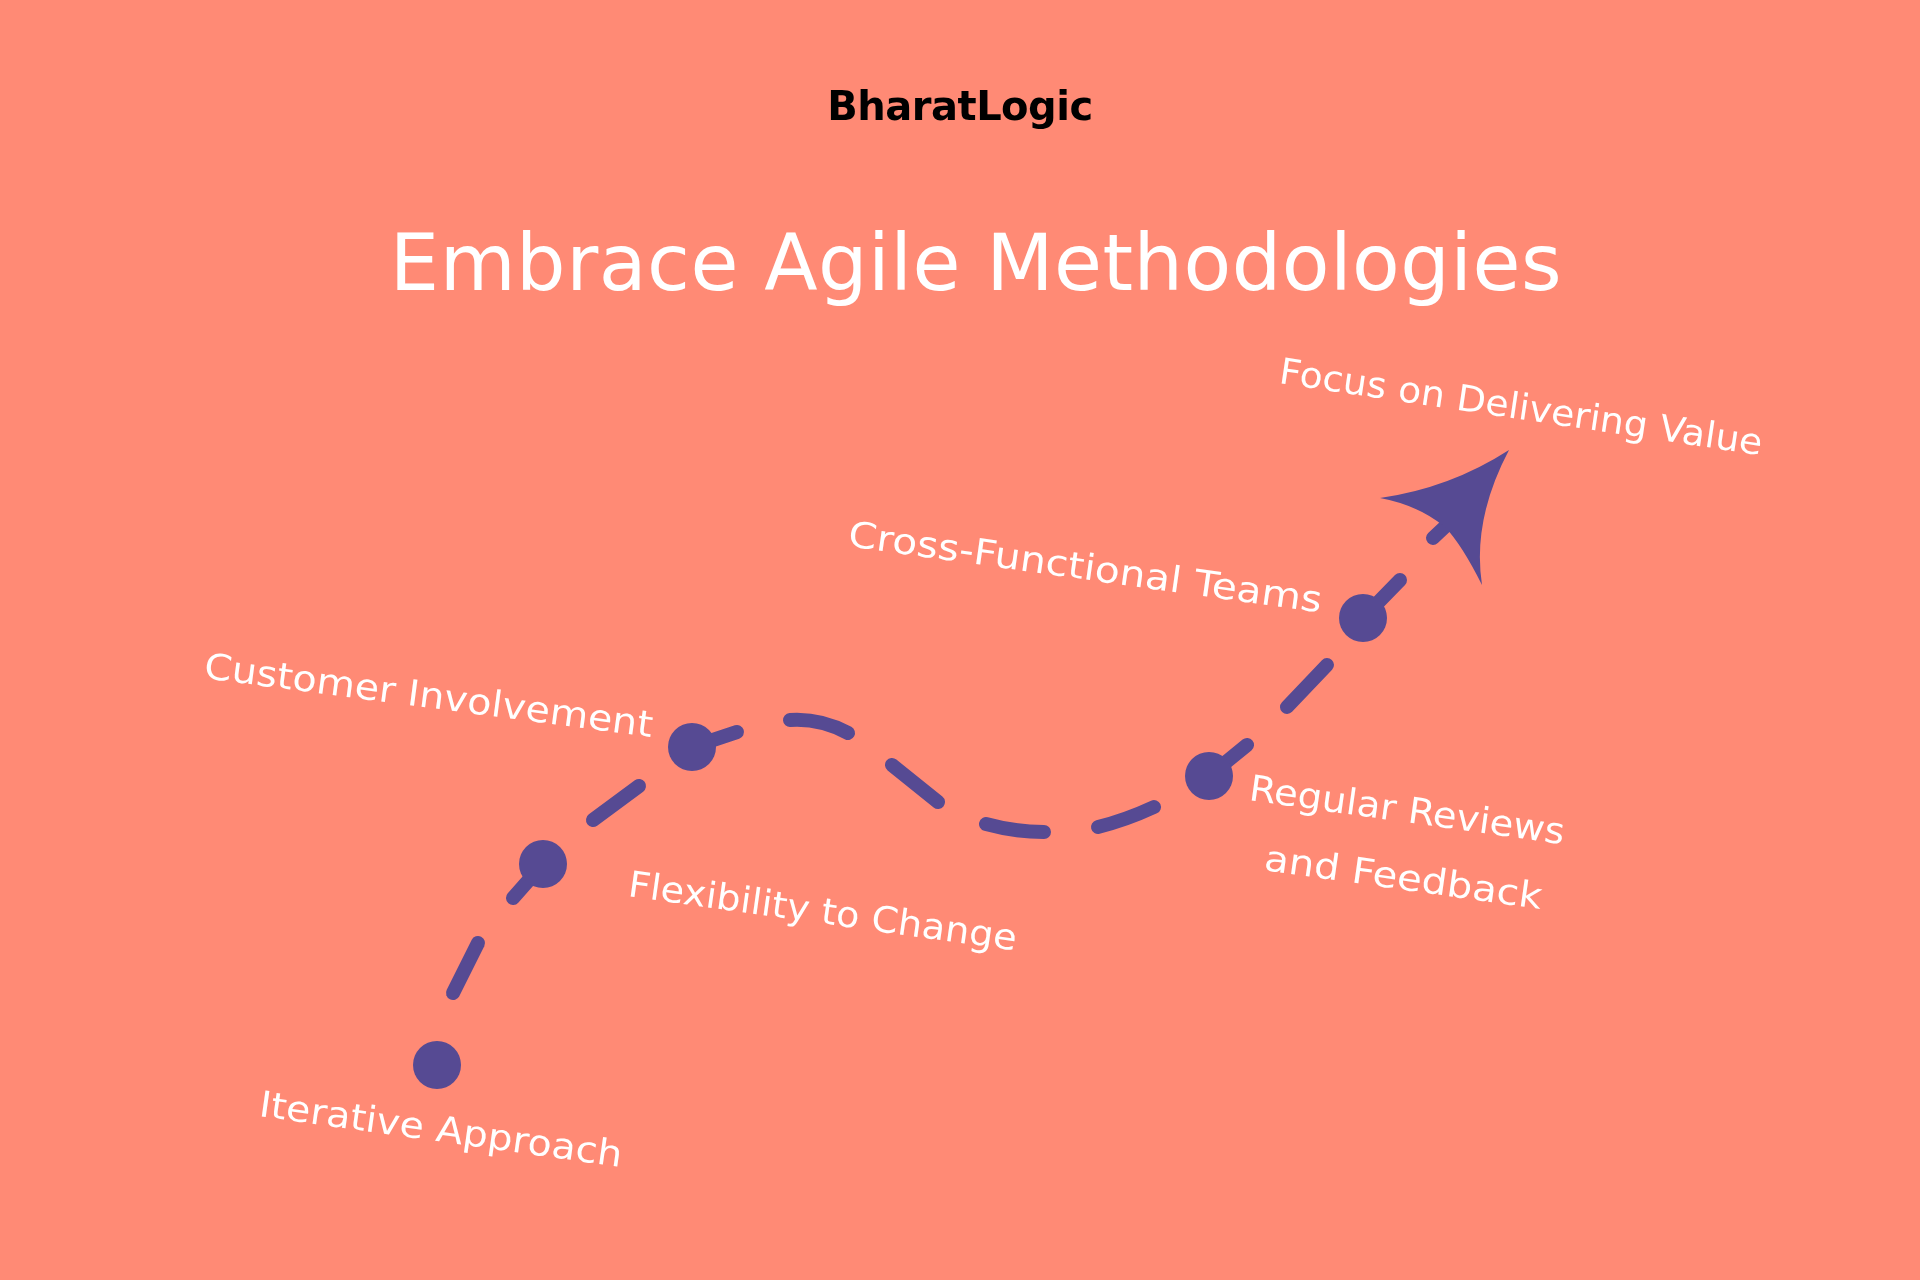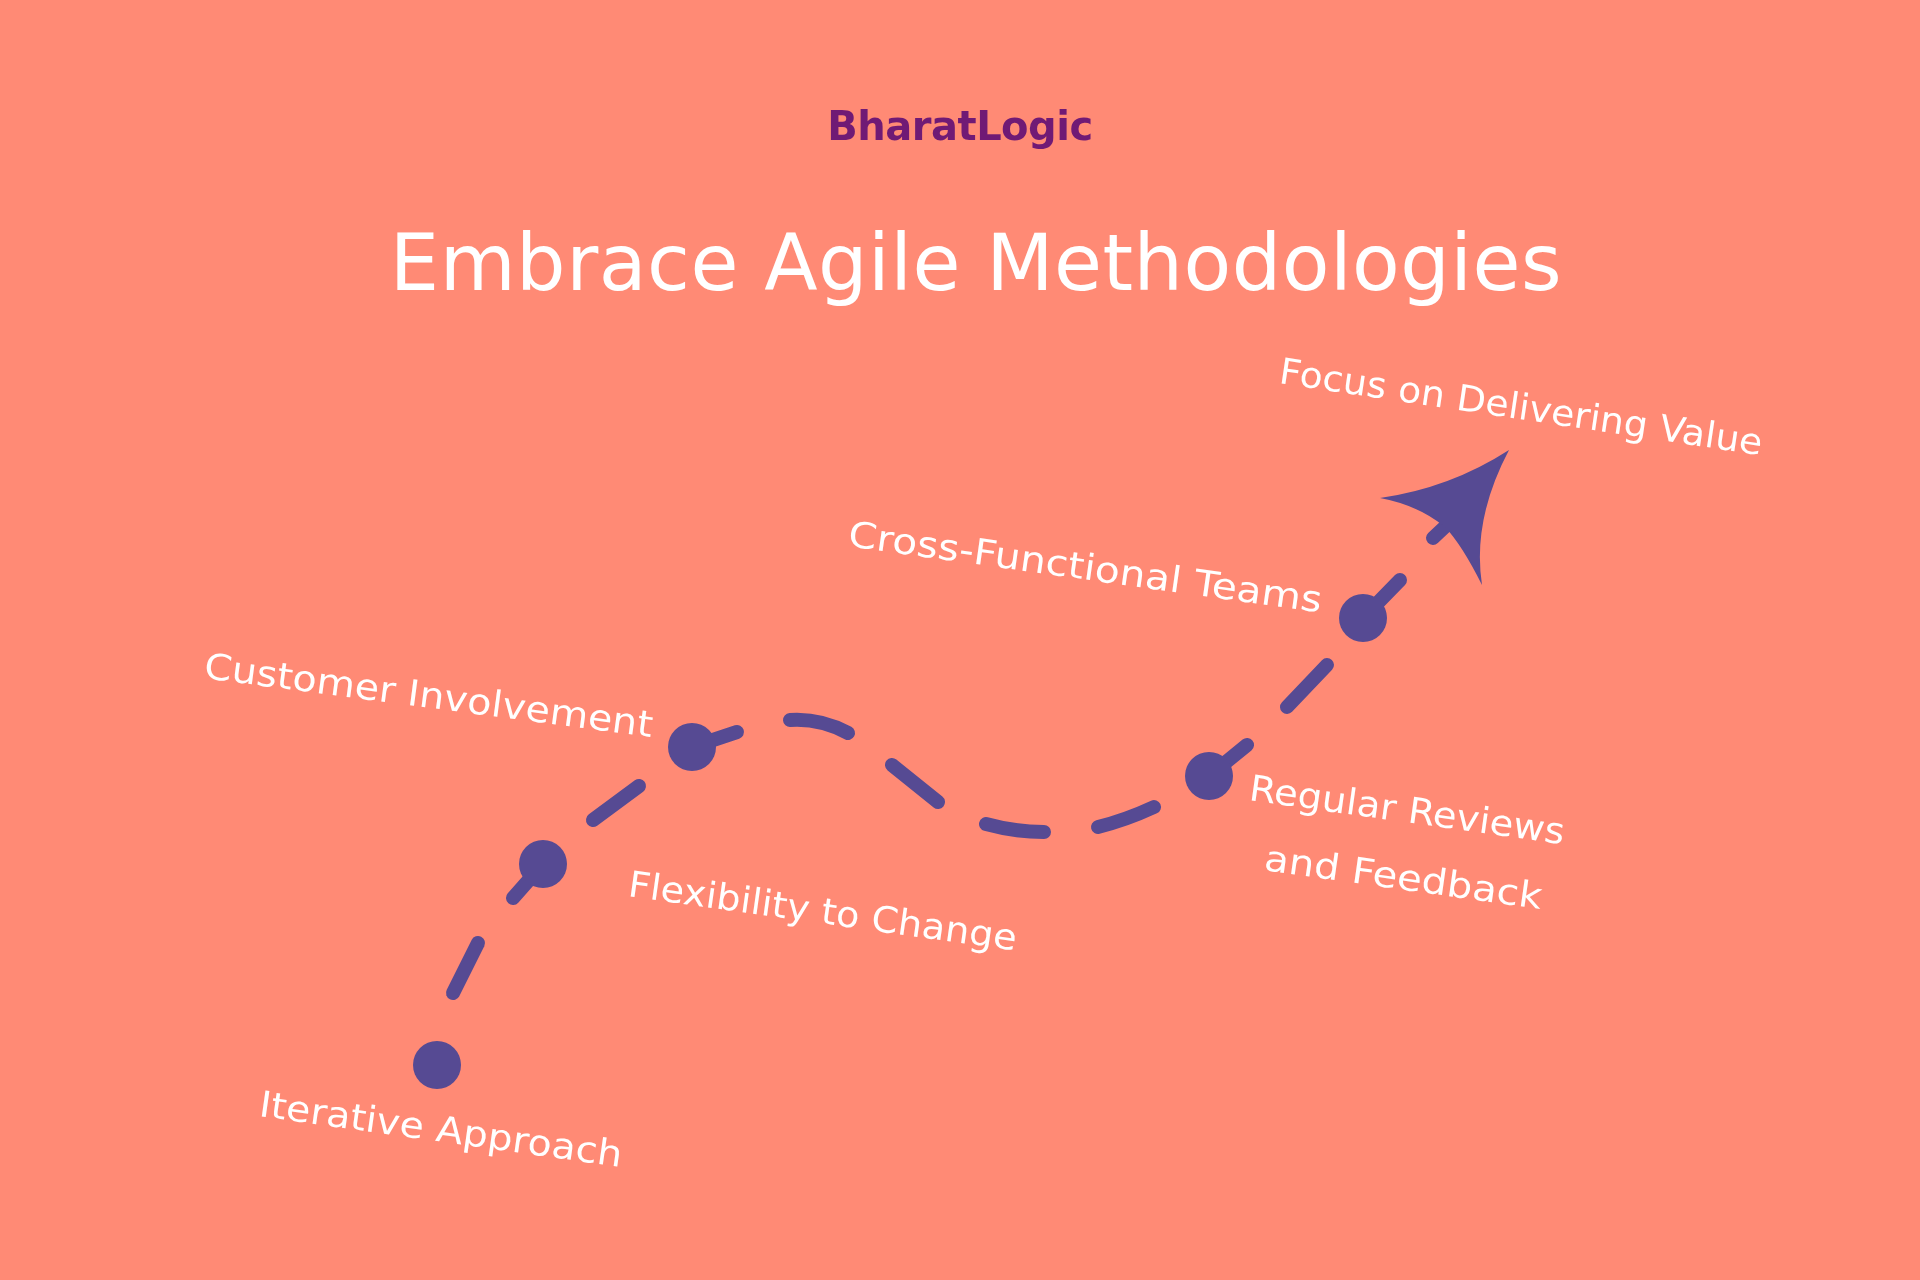--- a/index.html
+++ b/index.html
@@ -1,20 +1,20 @@
 <!DOCTYPE html>
 <html><head>
 <meta charset="utf-8">
 <style>
   html, body { margin: 0; padding: 0; }
   body { width: 1920px; height: 1280px; overflow: hidden; background: #FF8A75; }
   .canvas { position: relative; width: 1920px; height: 1280px; background: #FF8A75; }
-  .logo { position: absolute; left: 0; top: 103px; width: 1920px; text-align: center;
+  .logo { position: absolute; left: 0; top: 83px; width: 1920px; text-align: center;
           font-family: "DejaVu Sans", sans-serif; font-weight: bold; font-size: 40px;
-          color: #701a75; letter-spacing: -0.5px; }
+          color: #000000; letter-spacing: -0.5px; }
   .title { position: absolute; left: 16px; top: 218px; width: 1920px; text-align: center;
            font-family: "DejaVu Sans", sans-serif; font-weight: normal; font-size: 78px;
            color: #FFFFFF; letter-spacing: 0.5px; }
   svg.diagram { position: absolute; left: 0; top: 0; }
   .lbl { font-family: "DejaVu Sans", sans-serif; font-size: 36px; fill: #FFFFFF; }
   .dash { stroke: #564A93; stroke-width: 14; stroke-linecap: round; fill: none; }
   .dot { fill: #564A93; }
   .arrow { fill: #564A93; }
 </style>
 </head>

